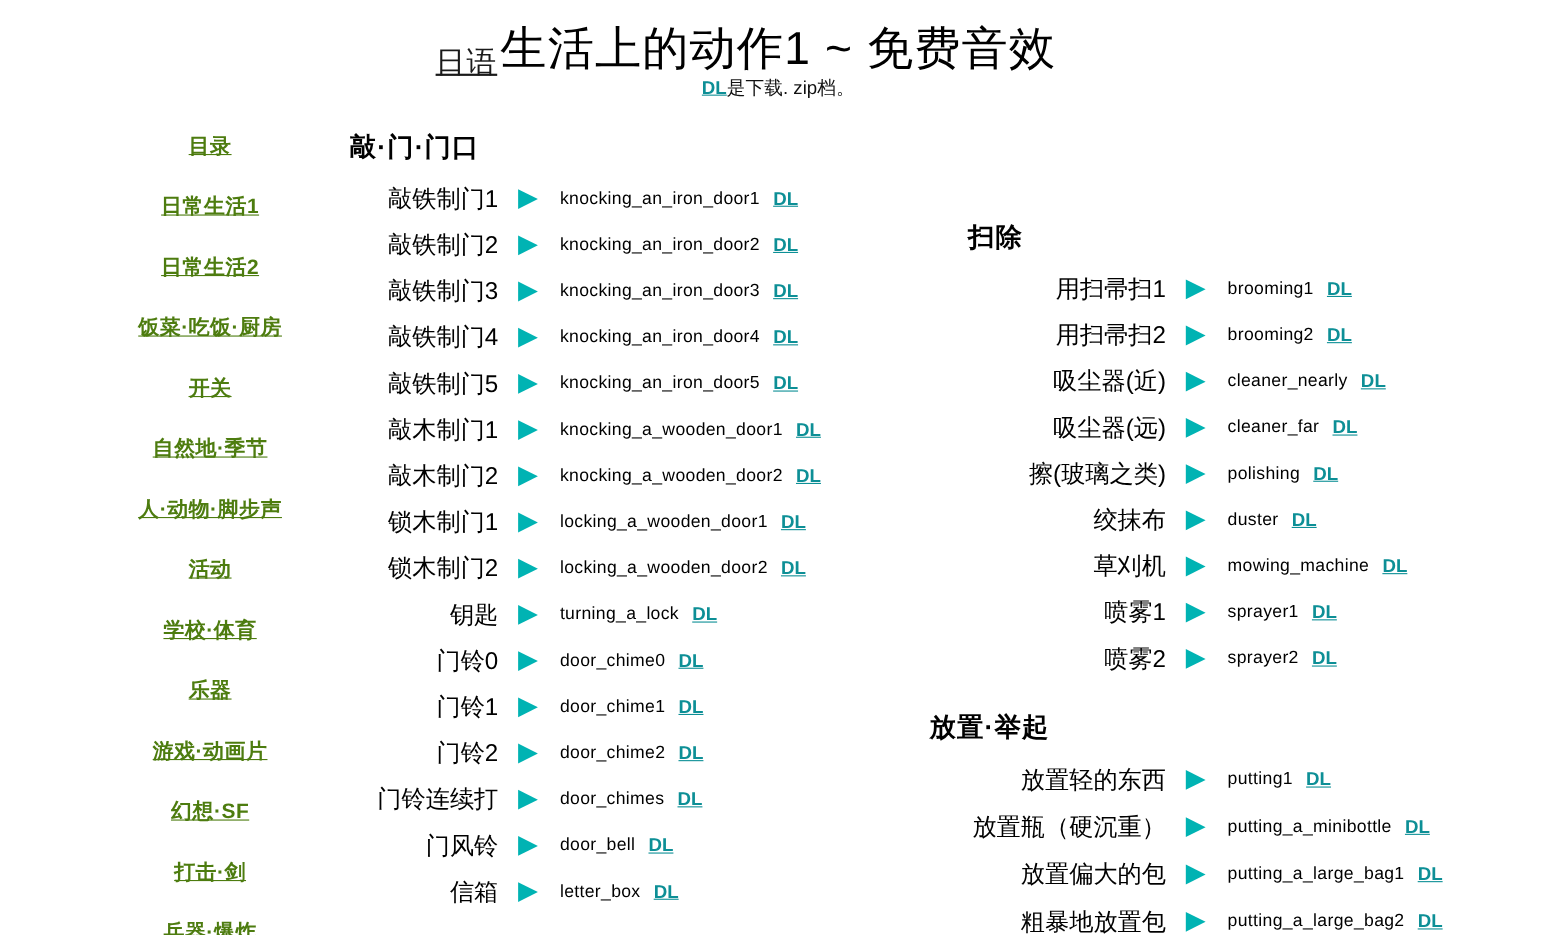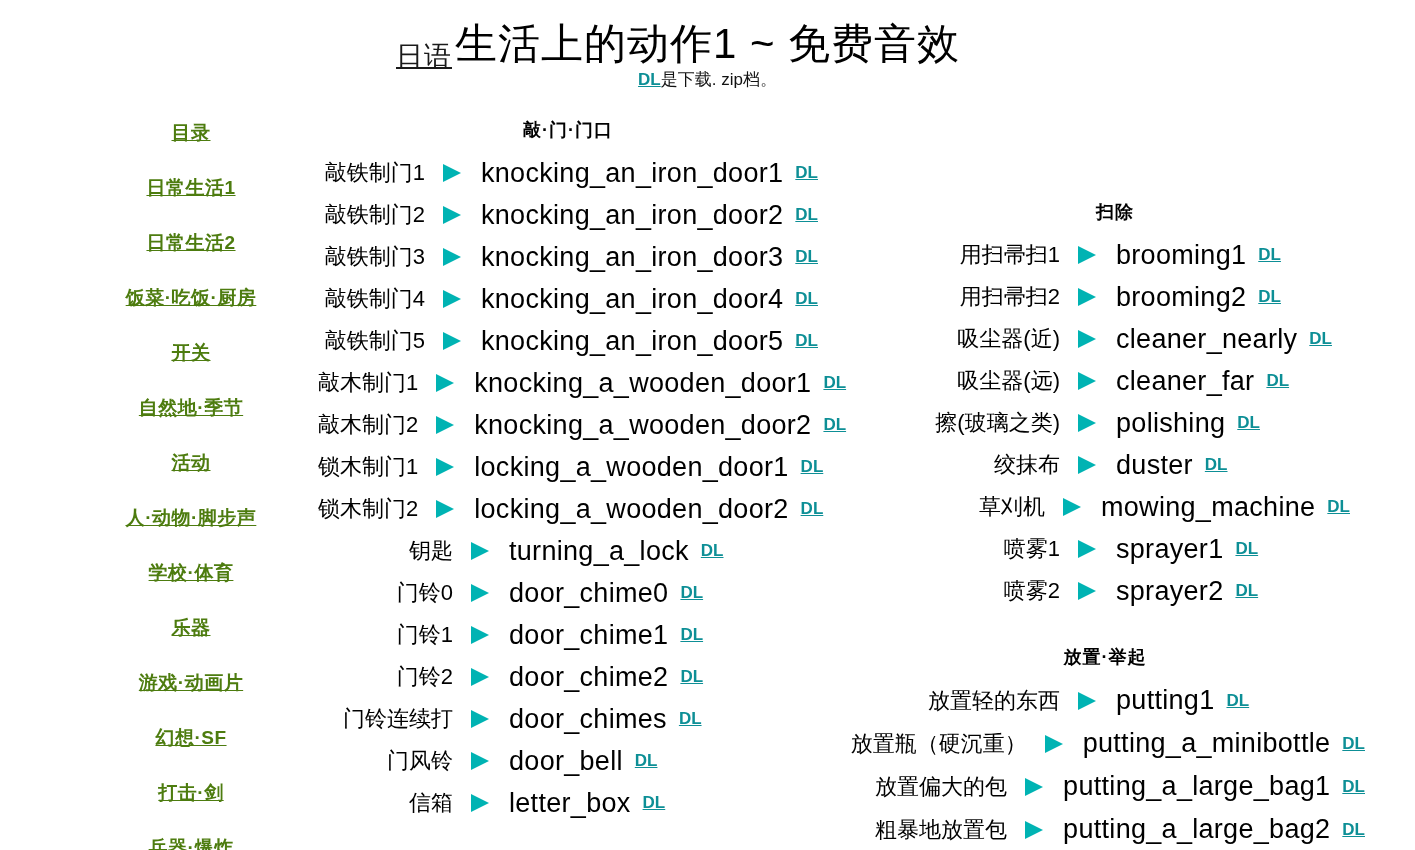--- a/index.html
+++ b/index.html
@@ -75,22 +75,22 @@
     font-size: 19px;
     color: #4d7c0f;
     text-decoration: underline;
     font-weight: bold;
     margin-bottom: 29px;
     letter-spacing: 0.5px;
     cursor: pointer;
   }
   
   .col-title {
-    text-align: center;
-    font-size: 18px;
+    text-align: left;
+    font-size: 24px;
     font-weight: bold;
     letter-spacing: 1px;
     margin-bottom: 10px;
   }
   .sound-row {
     display: flex;
     align-items: center;
     height: 42px;
     line-height: 42px;
   }
@@ -103,21 +103,21 @@
   .play-btn {
     width: 34px;
     flex: 0 0 34px;
     display: flex;
     align-items: center;
     justify-content: center;
     cursor: pointer;
   }
   .play-btn svg { display: block; }
   .en-label {
-    font-size: 27px;
+    font-size: 16px;
     white-space: nowrap;
     padding-left: 12px;
     letter-spacing: 0.3px;
     text-align: center;
   }
   .dl-link {
     font-size: 17px;
     font-weight: bold;
     color: #0d8f96;
     text-decoration: underline;
@@ -163,22 +163,22 @@
     </div>
   </div>
 
   <div class="sidebar">
     <a class="sidebar-item" href="#">目录</a>
     <a class="sidebar-item" href="#">日常生活1</a>
     <a class="sidebar-item" href="#">日常生活2</a>
     <a class="sidebar-item" href="#">饭菜·吃饭·厨房</a>
     <a class="sidebar-item" href="#">开关</a>
     <a class="sidebar-item" href="#">自然地·季节</a>
+    <a class="sidebar-item" href="#">人·动物·脚步声</a>
     <a class="sidebar-item" href="#">活动</a>
-    <a class="sidebar-item" href="#">人·动物·脚步声</a>
     <a class="sidebar-item" href="#">学校·体育</a>
     <a class="sidebar-item" href="#">乐器</a>
     <a class="sidebar-item" href="#">游戏·动画片</a>
     <a class="sidebar-item" href="#">幻想·SF</a>
     <a class="sidebar-item" href="#">打击·剑</a>
     <a class="sidebar-item" href="#">兵器·爆炸</a>
   </div>
 
   <div class="center-col">
     <div class="col-title">敲·门·门口</div>

